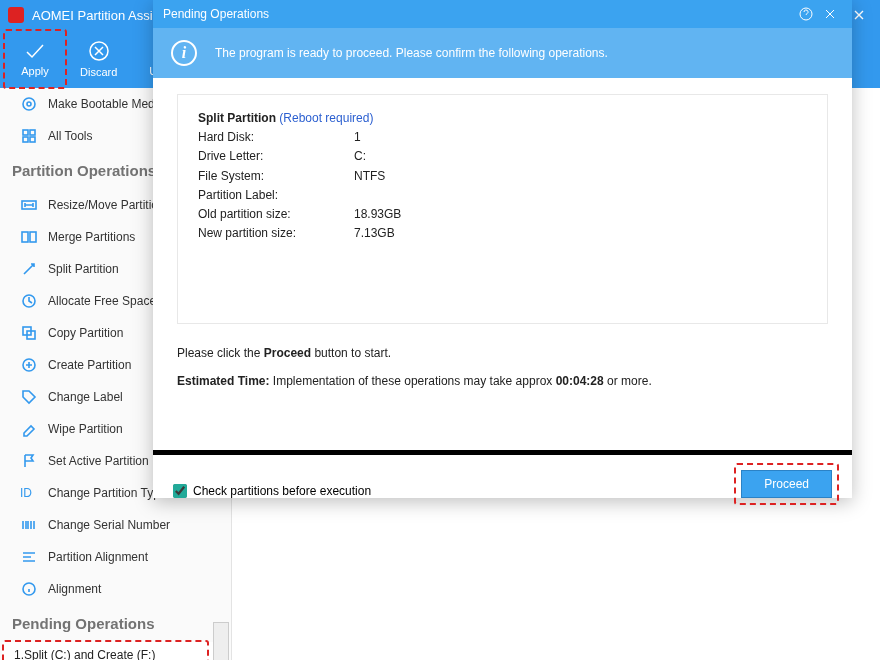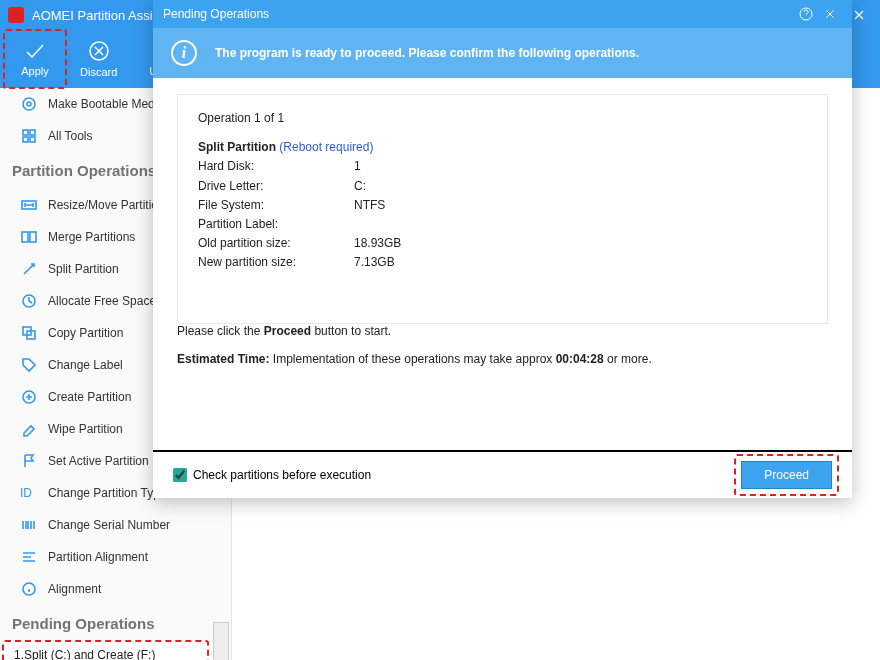--- a/index.html
+++ b/index.html
@@ -35,32 +35,32 @@
 
 .main { flex:1; background:#fff; position:relative; }
 
 
 .dialog { position:absolute; left:153px; top:0; width:699px; height:498px; background:#fff; box-shadow:0 4px 18px rgba(0,0,0,.25); display:flex; flex-direction:column; }
 .dlg-titlebar { background:#3ba3f0; height:28px; display:flex; align-items:center; color:#fff; padding:0 10px; font-size:12px; }
 .dlg-titlebar .t { flex:1; }
 .dlg-titlebar .b { width:24px; height:24px; display:flex; align-items:center; justify-content:center; cursor:pointer; }
 .dlg-banner { background:#61b4f2; height:50px; display:flex; align-items:center; padding:0 18px; color:#fff; }
 .dlg-banner .info { width:26px; height:26px; border:2px solid #fff; border-radius:50%; color:#fff; font-weight:bold; font-size:16px; display:flex; align-items:center; justify-content:center; margin-right:18px; font-style:italic; font-family:serif; }
-.dlg-banner .msg { font-size:12px;font-weight:bold; }
+.dlg-banner .msg { font-size:12px; }
 .dlg-body { flex:1; padding:16px 24px; background:#fff; color:#222; }
 .op-box { background:#fff; border:1px solid #e8e8e8; padding:14px 20px 22px; font-size:12px; line-height:1.6; height:230px; }
 .op-box .counter { margin-bottom:10px; }
 .op-box .optitle { font-weight:bold; }
 .op-box .reboot { color:#2b5fd0;margin-top:12px; }
 .op-box table { border-collapse:collapse; }
 .op-box td { padding:0 0; }
 .op-box td.k { width:156px; }
-.proceed-line { }
+.proceed-line { margin-top:22px; }
 .est-line { margin-top:14px; }
-.dlg-footer { border-top:2px solid #000000; height:48px; display:flex; align-items:center; padding:0 20px; }
+.dlg-footer { border-top:5px solid #000000; height:48px; display:flex; align-items:flex-end; padding:0 20px; }
 .chk { display:flex; align-items:center; gap:6px; flex:1; }
 .chk input { accent-color:#2a9; width:14px; height:14px; }
 .proceed-btn { background:#3ba3f0; color:#fff; border:1px solid #2b82c6; padding:6px 22px; cursor:pointer; font-size:12px; position:relative; }
 .proceed-hl { position:absolute; border:2px dashed #d22; border-radius:3px; left:-8px; top:-8px; right:-8px; bottom:-8px; pointer-events:none; }
 b { font-weight:bold; }
 </style>
 </head>
 <body>
 
 <div class="titlebar">
@@ -233,33 +233,33 @@
           <svg width="16" height="16" viewBox="0 0 16 16">
             <rect x="2" y="2" width="8" height="8"></rect>
             <rect x="6" y="6" width="8" height="8"></rect>
           </svg>
         </span>
         <span>Copy Partition</span>
       </div>
     <div class="sideitem">
         <span class="ic">
           <svg width="16" height="16" viewBox="0 0 16 16">
-            <path d="M2 2h6l6 6-6 6-6-6zM5 5h0"></path>
-          </svg>
-        </span>
-        <span>Change Label</span>
-      </div>
-    <div class="sideitem">
-        <span class="ic">
-          <svg width="16" height="16" viewBox="0 0 16 16">
             <circle cx="8" cy="8" r="6"></circle>
             <path d="M8 5v6M5 8h6"></path>
           </svg>
         </span>
         <span>Create Partition</span>
+      </div>
+    <div class="sideitem">
+        <span class="ic">
+          <svg width="16" height="16" viewBox="0 0 16 16">
+            <path d="M2 2h6l6 6-6 6-6-6zM5 5h0"></path>
+          </svg>
+        </span>
+        <span>Change Label</span>
       </div>
     <div class="sideitem">
         <span class="ic">
           <svg width="16" height="16" viewBox="0 0 16 16">
             <path d="M3 12l7-7 3 3-7 7H3z"></path>
           </svg>
         </span>
         <span>Wipe Partition</span>
       </div>
     <div class="sideitem">
@@ -328,21 +328,20 @@
           <path d="M3 3l8 8M11 3l-8 8"></path>
         </svg>
       </span>
   </div>
   <div class="dlg-banner">
     <div class="info">i</div>
     <div class="msg">The program is ready to proceed. Please confirm the following operations.</div>
   </div>
   <div class="dlg-body">
     <div class="op-box">
-      <div class="counter">Operation 1 of 1</div>
       <div><span class="optitle">Split Partition</span><span class="reboot">  (Reboot required)</span></div>
       <table>
         <tbody>
             <tr>
               <td class="k">Hard Disk:</td>
               <td>1</td>
             </tr>
         <tr>
               <td class="k">Drive Letter:</td>
               <td>C:</td>

